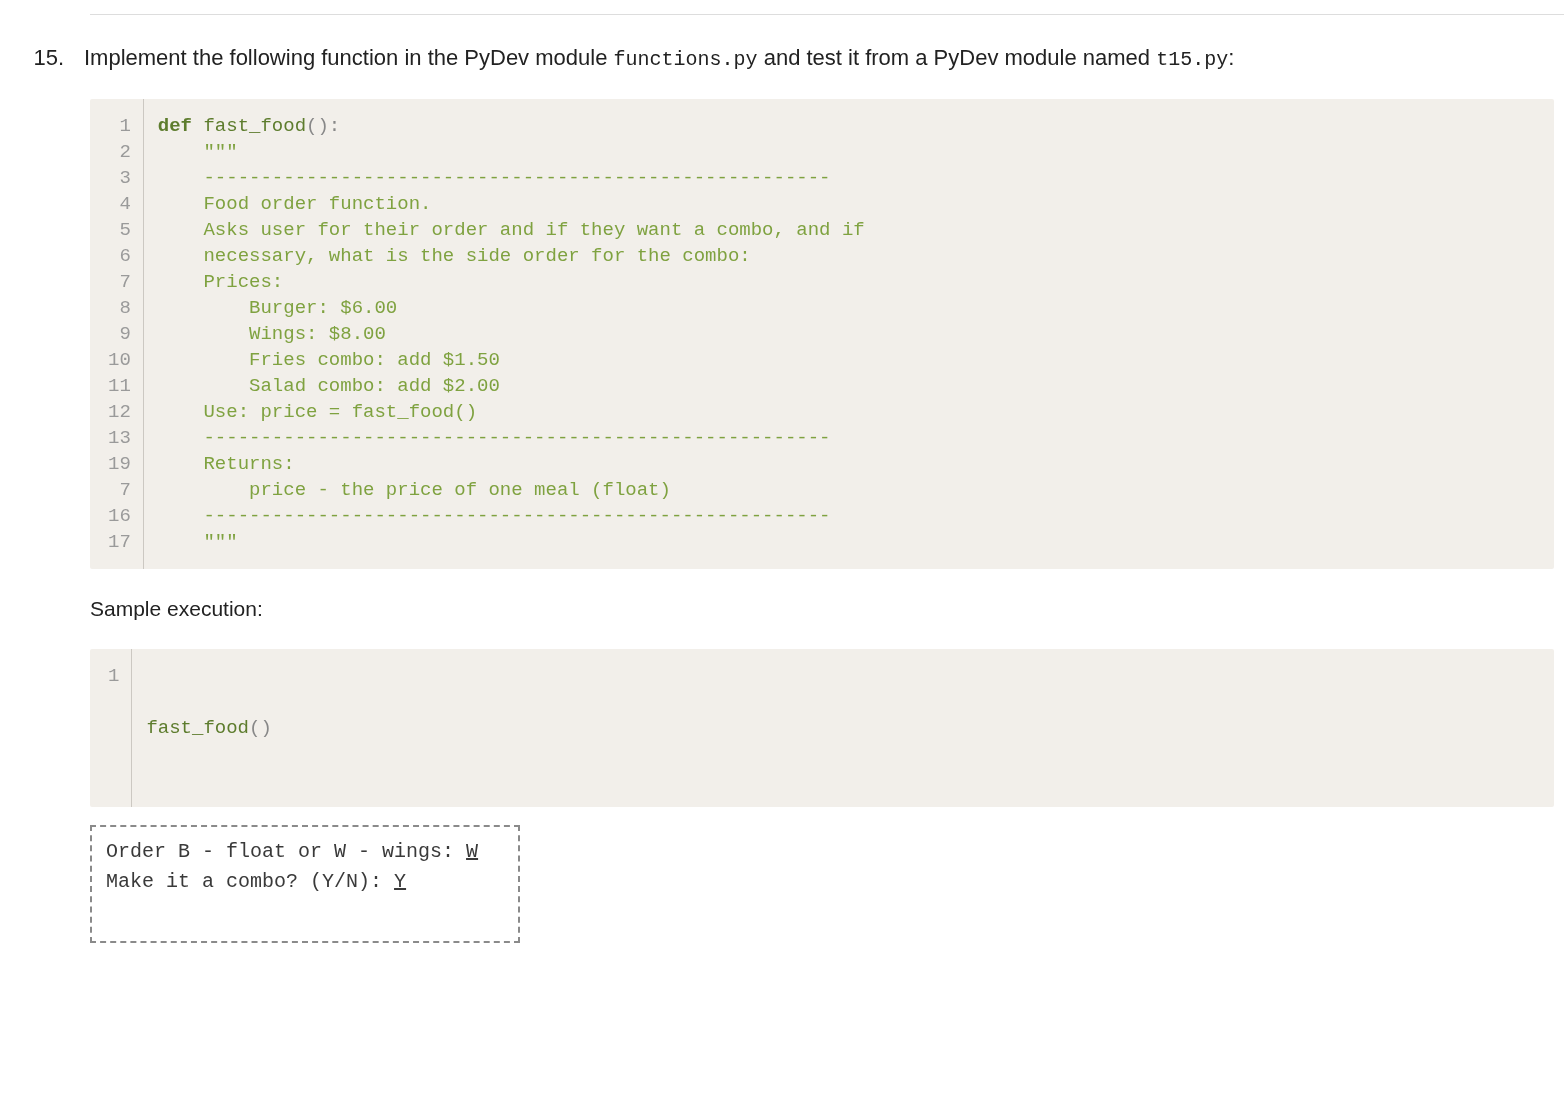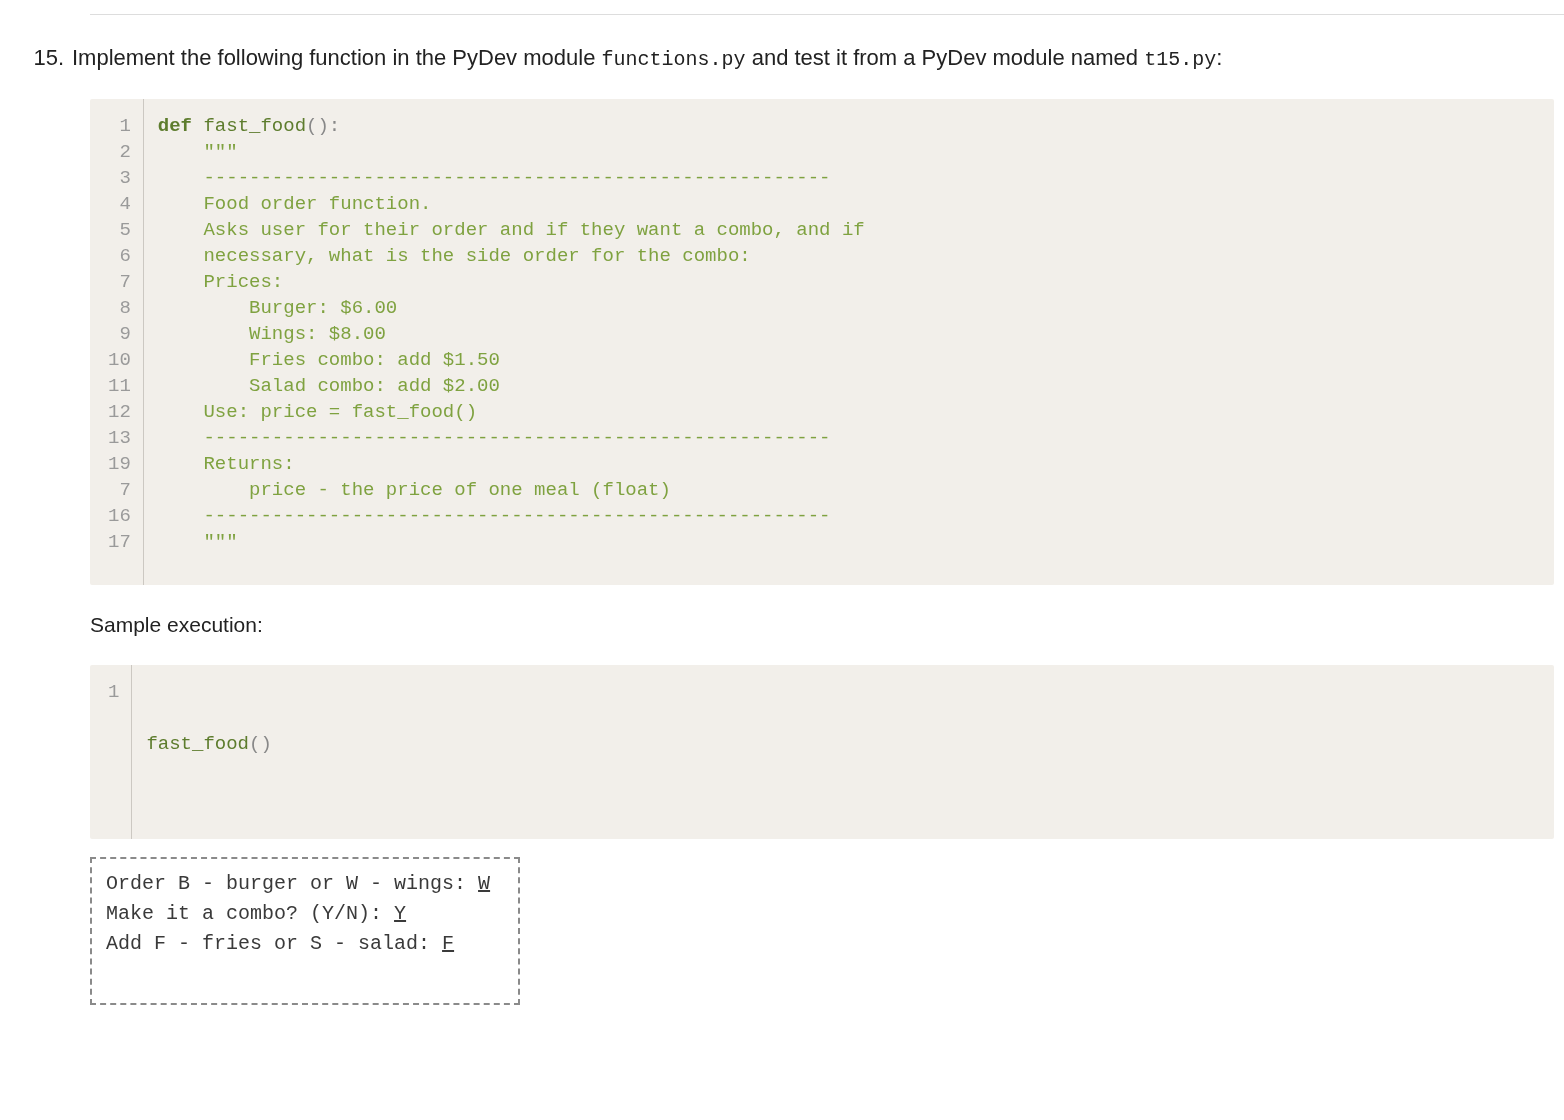--- a/index.html
+++ b/index.html
@@ -30,20 +30,21 @@
   .q-num {
     width: 62px;
     text-align: right;
     font-size: 22px;
     color: #222;
     padding-right: 8px;
   }
   .q-text {
     font-size: 22px;
     color: #222;
+    margin-left: 12px;
   }
   code.inline {
     font-family: Consolas, "Courier New", monospace;
     font-size: 20px;
     color: #222;
   }
   .content-indent {
     margin-left: 90px;
     margin-right: 10px;
   }
@@ -61,21 +62,21 @@
     flex: 0 0 auto;
     text-align: right;
     color: #9a9a9a;
     border-right: 1px solid #ccc8c2;
   }
   .gutter div {
     padding: 0 12px 0 18px;
     height: 26px;
   }
   .code {
-    padding: 14px 0 30px 14px;
+    padding: 14px 0 14px 14px;
     flex: 1 1 auto;
     white-space: pre;
   }
   .code div { height: 26px; }
   .tok-kw  { color: #5d7c2d; font-weight: 600; }
   .tok-fn  { color: #5d7c2d; }
   .tok-pn  { color: #888; }
   .tok-doc { color: #7fa240; }
   .sample-label {
     margin-top: 28px;
@@ -142,21 +143,20 @@
     <div class="codeblock">
       <div class="gutter">
         <div>1</div>
       </div>
       <div class="code">
         <div><span class="tok-fn">fast_food</span><span class="tok-pn">()</span></div>
       </div>
     </div>
 
     <div class="output-box">
-      <div><span>Order B - burger or W - wings: </span><span class="u">W</span></div>
+      <div><span>Order B - float or W - wings: </span><span class="u">W</span></div>
       <div><span>Make it a combo? (Y/N): </span><span class="u">Y</span></div>
-      <div><span>Add F - fries or S - salad: </span><span class="u">F</span></div>
       <div class="blank-line"></div>
     </div>
 
 
   </div>
 </div>
 
 </body></html>

